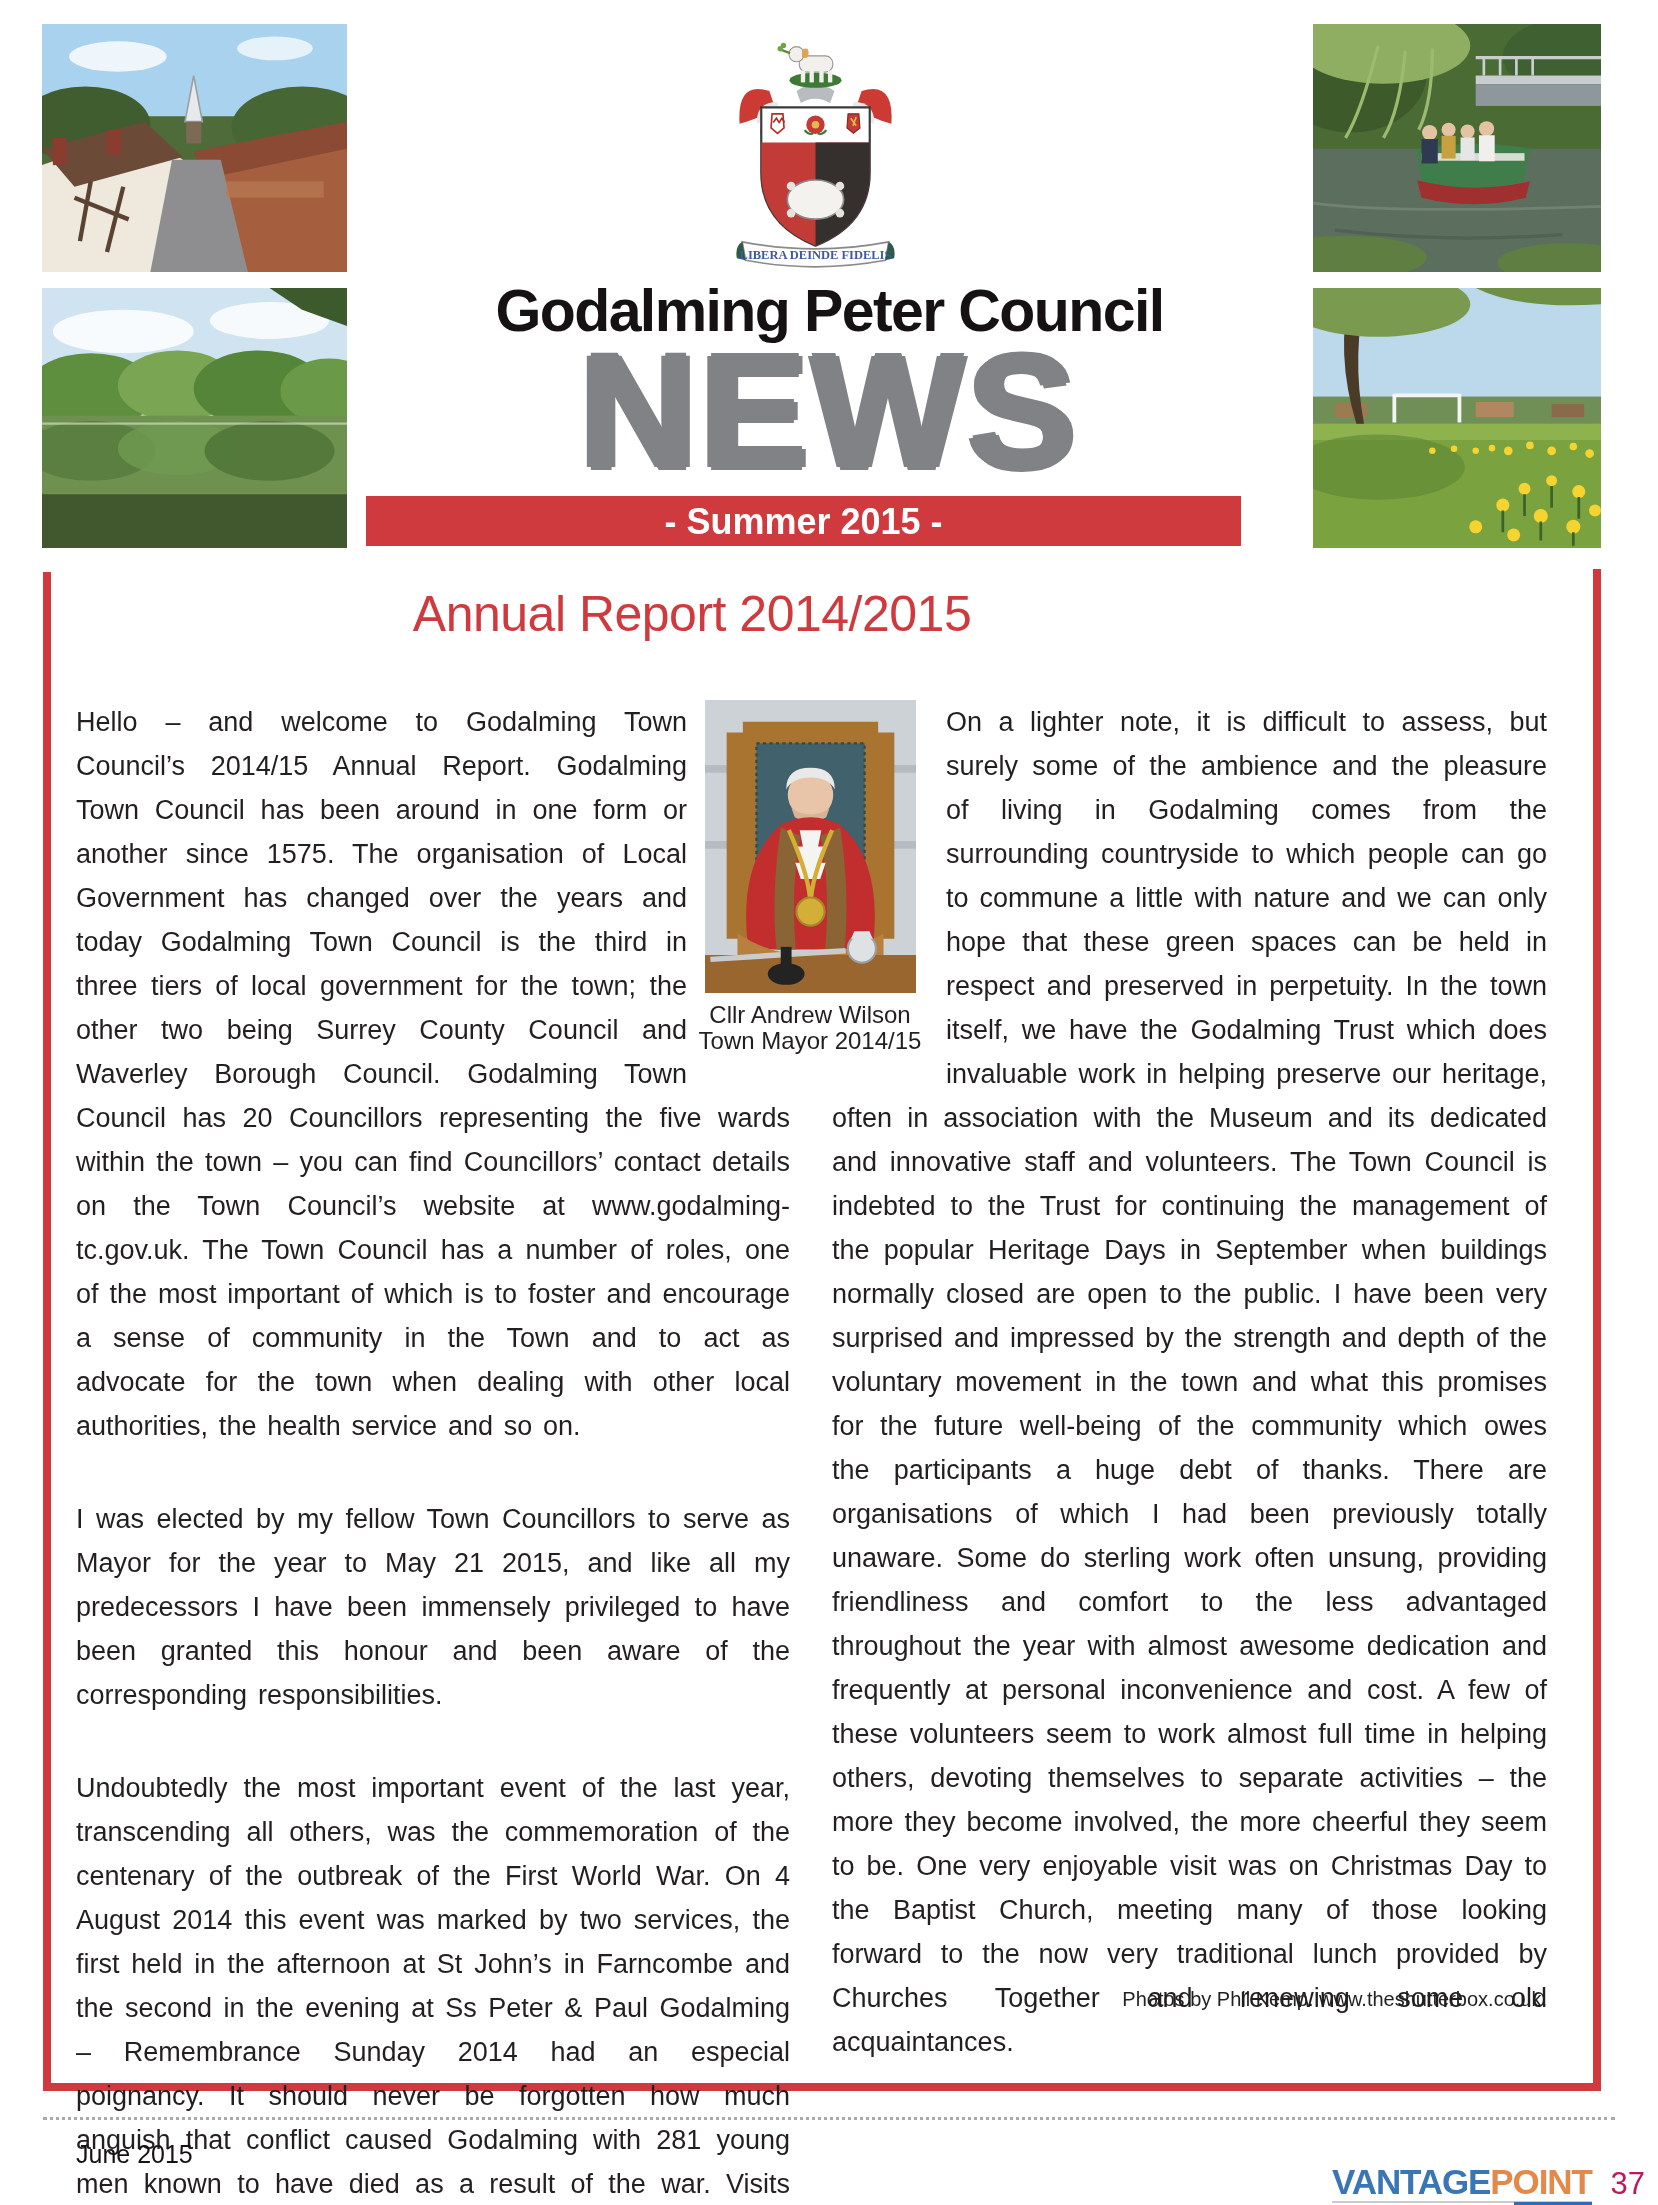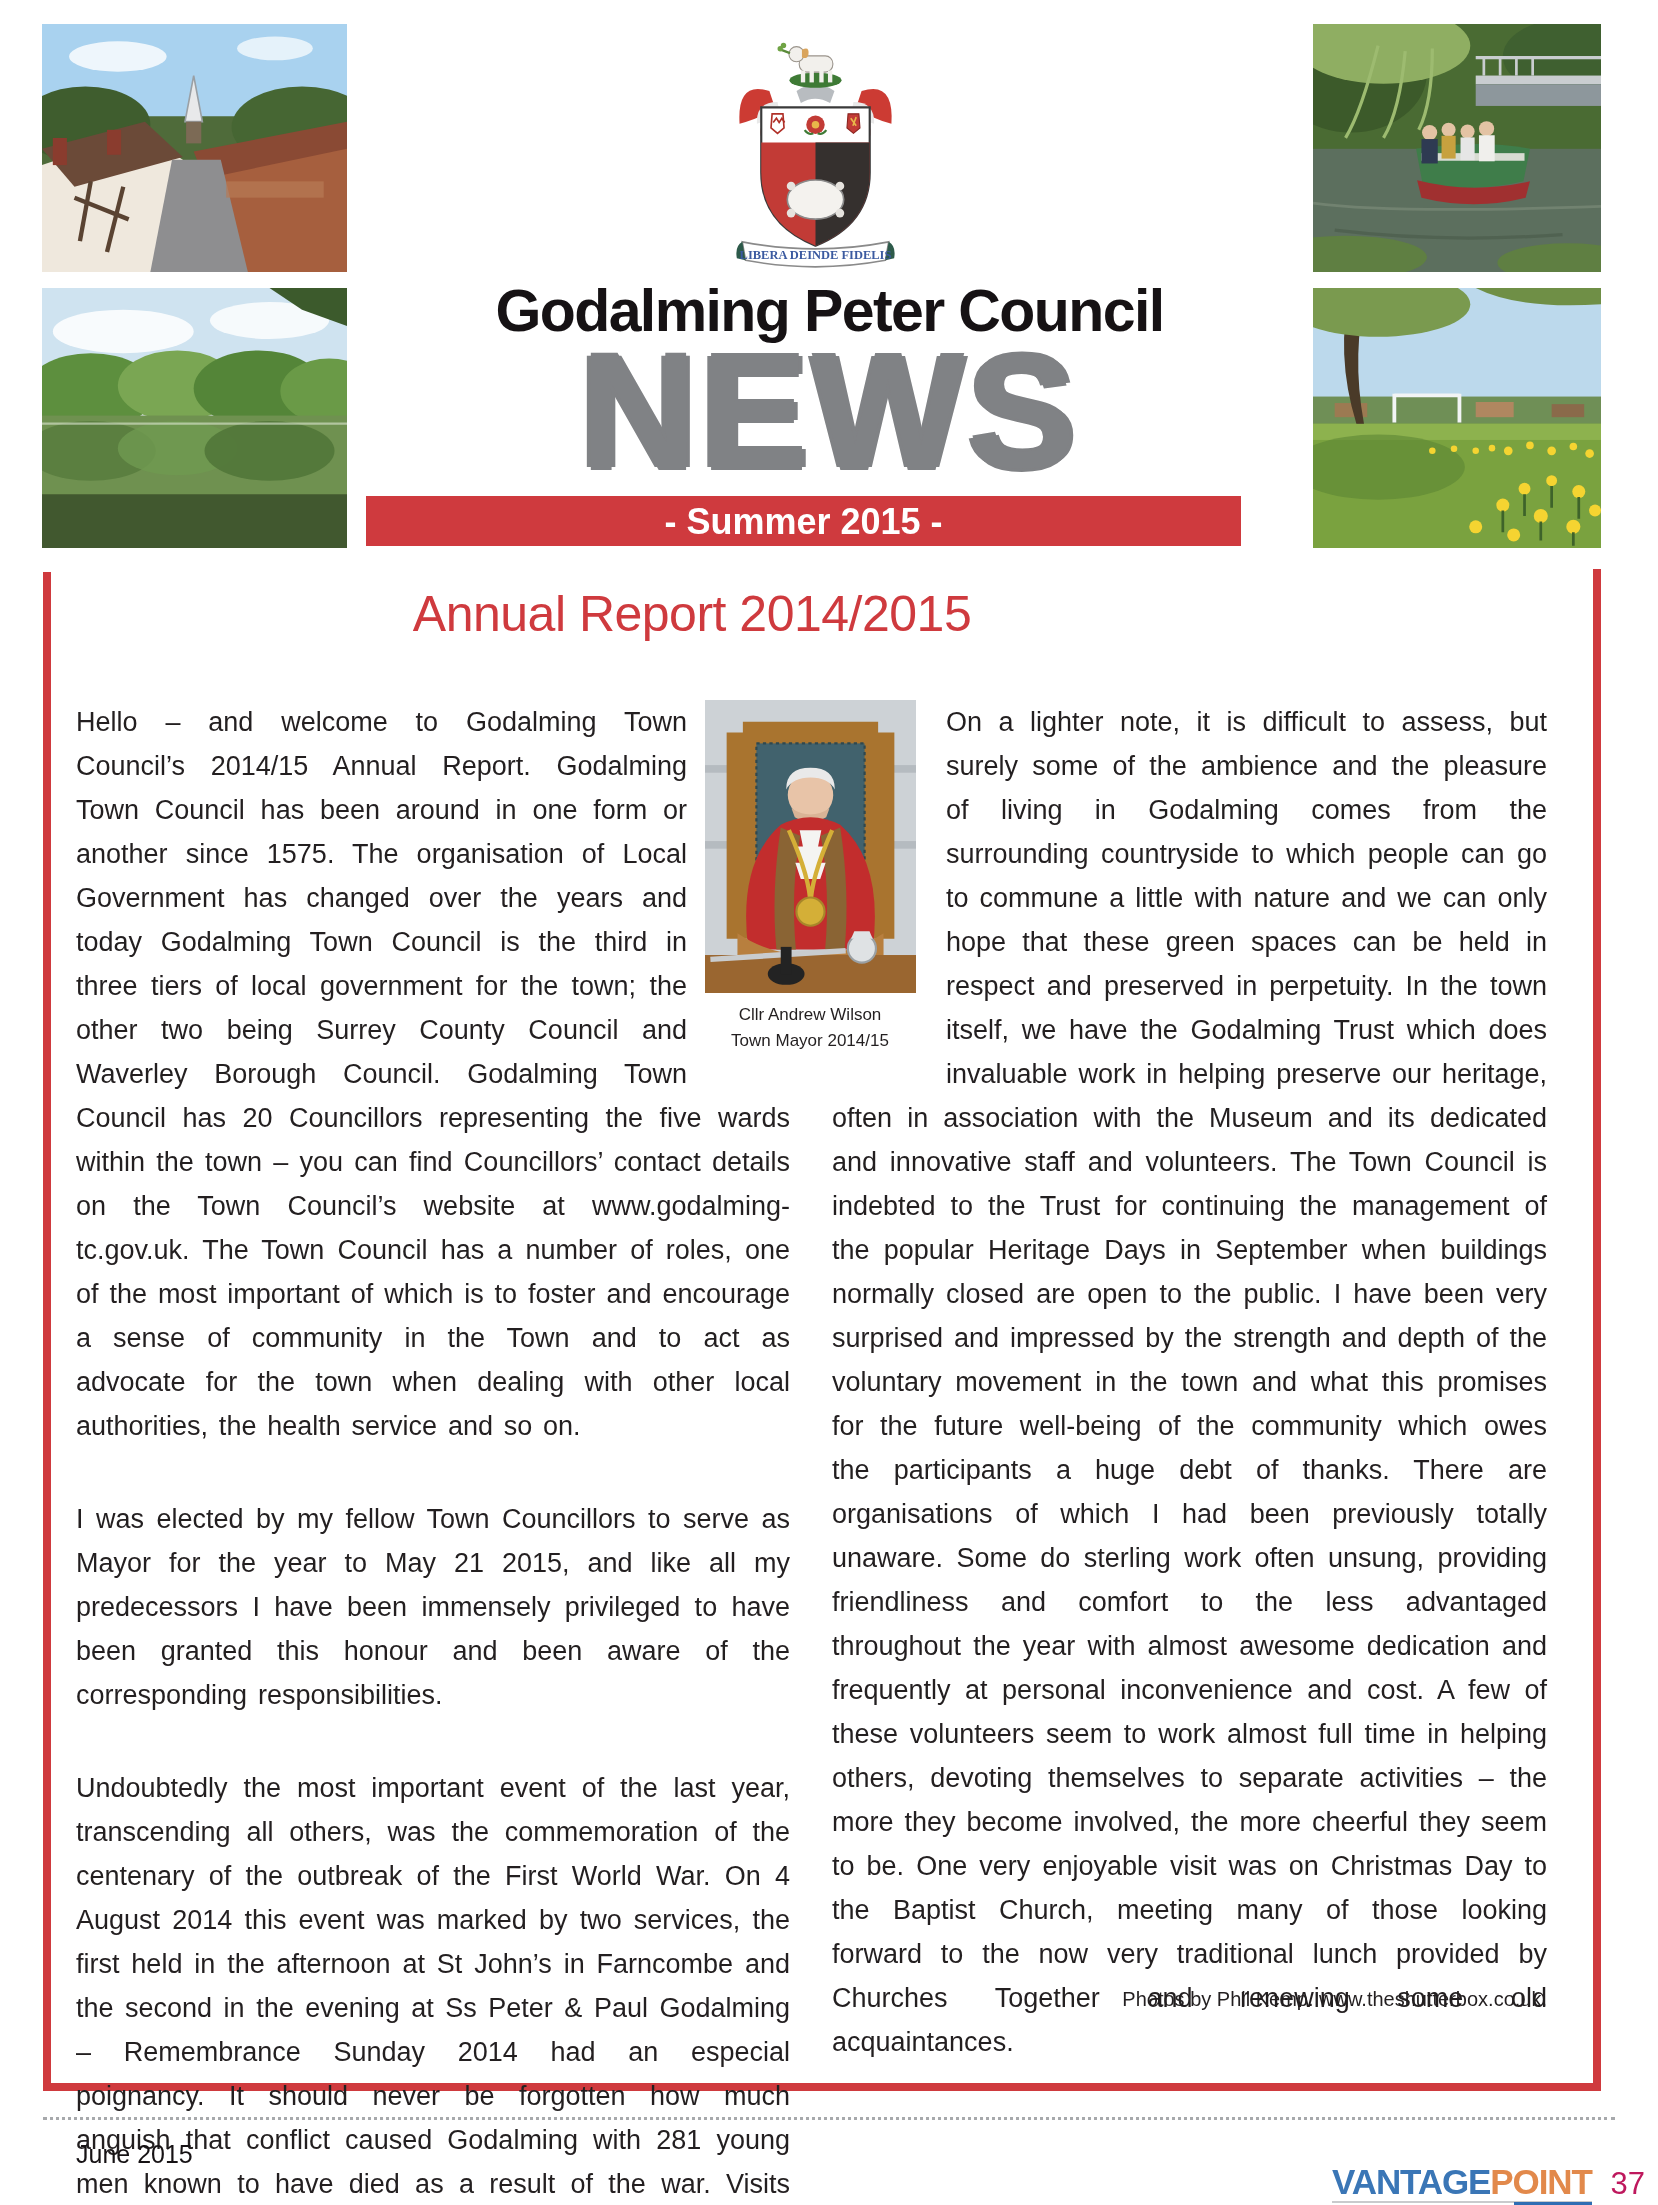--- a/index.html
+++ b/index.html
@@ -28,21 +28,21 @@
   .col{position:absolute;top:700px;font-size:27px;line-height:44px;text-align:justify;
         word-spacing:3.3px;color:#231f20;}
   .col p{margin:0 0 49px 0;}
   #col-left{left:76px;width:714px;}
   #col-right{left:832px;width:715px;}
   .spacer-right{float:right;width:103px;height:379px;}
   .spacer-left{float:left;width:114px;height:382px;}
   #mayor-photo{position:absolute;left:705px;top:700px;width:211px;height:293px;overflow:hidden;background:#c7ccd0;}
   #mayor-photo svg{display:block;width:100%;height:100%;}
   #mayor-caption{position:absolute;left:688px;top:1002px;width:244px;text-align:center;
-        font-size:17px;line-height:26px;color:#231f20;}
+        font-size:24px;line-height:26px;color:#231f20;}
   #photo-credit{position:absolute;left:832px;top:1988px;width:715px;text-align:right;font-size:20px;color:#231f20;}
   #footer-rule{position:absolute;left:43px;top:2117px;width:1572px;height:0;border-top:3.3px dotted #a7a9ac;}
   #footer-date{position:absolute;left:76px;top:2140px;font-size:25px;color:#161214;}
   #footer-logo{position:absolute;right:57px;top:2134px;text-align:right;white-space:nowrap;}
   .brand-wrap{display:inline-block;position:relative;vertical-align:baseline;}
   .brand-text{font-size:35px;font-weight:bold;letter-spacing:-1.1px;line-height:1;}
   #brand-vantage{color:#3a76b6;}
   #brand-point{color:#e2894b;}
   #brand-underline{position:absolute;left:0;right:0;bottom:-4.3px;height:2.2px;background:#c9cacc;}
   #brand-badge{position:absolute;right:0;bottom:-18.4px;background:#2f6db3;color:#ffffff;

